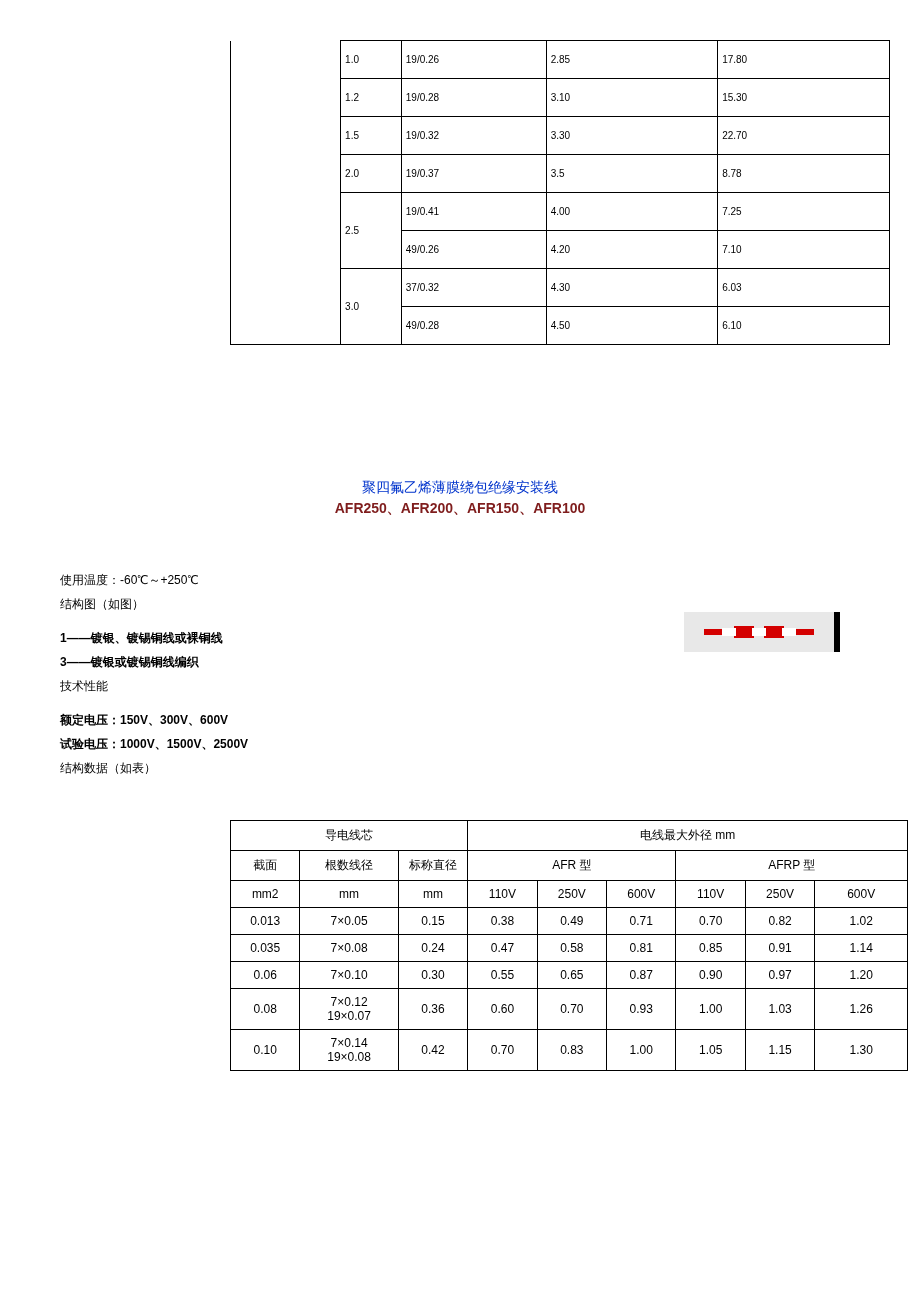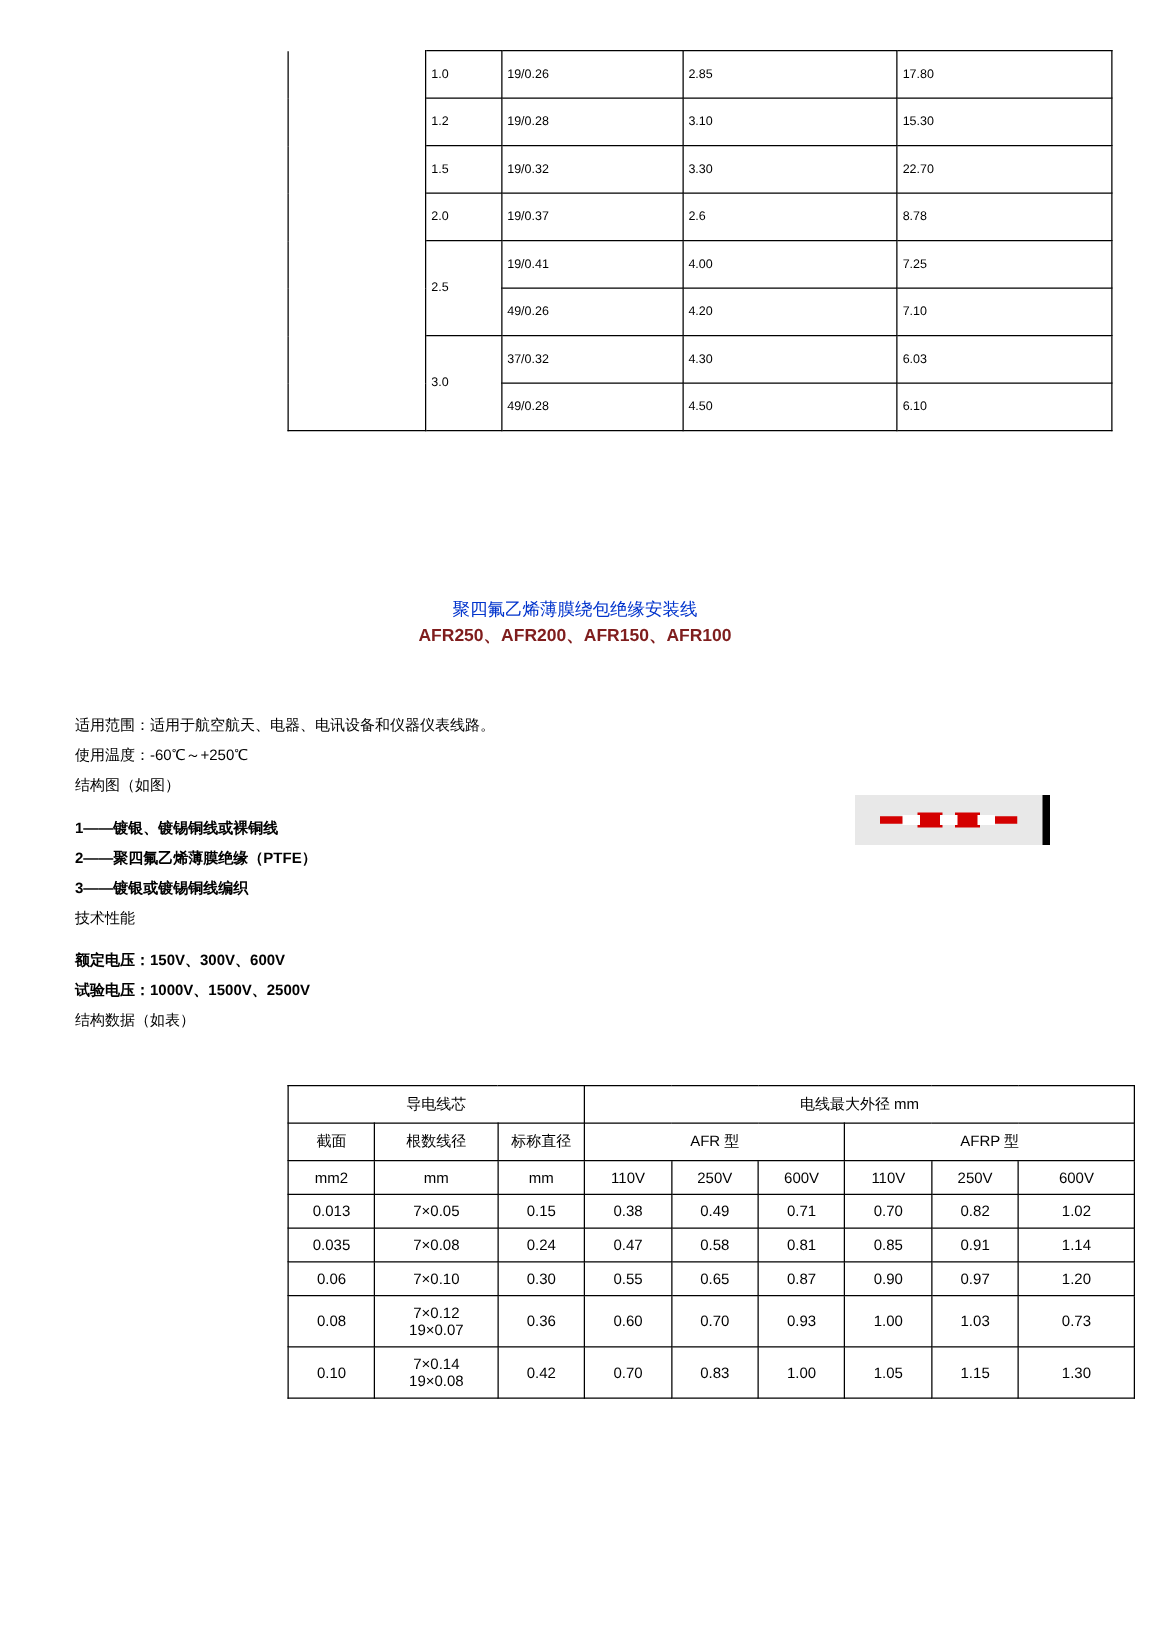--- a/index.html
+++ b/index.html
@@ -121,21 +121,21 @@
   </tr>
   <tr>
     <td>1.5</td>
     <td>19/0.32</td>
     <td>3.30</td>
     <td>22.70</td>
   </tr>
   <tr>
     <td>2.0</td>
     <td>19/0.37</td>
-    <td>2.6</td>
+    <td>3.5</td>
     <td>8.78</td>
   </tr>
   <tr>
     <td rowspan="2">2.5</td>
     <td>19/0.41</td>
     <td>4.00</td>
     <td>7.25</td>
   </tr>
   <tr>
     <td>49/0.26</td>
@@ -155,29 +155,27 @@
   </tr>
 </tbody>
   </table>
 
 <div class="title-block">
   <div class="title-line1">聚四氟乙烯薄膜绕包绝缘安装线</div>
   <div class="title-line2">AFR250、AFR200、AFR150、AFR100</div>
 </div>
 
 <div class="body-text">
-  <p>适用范围：适用于航空航天、电器、电讯设备和仪器仪表线路。</p>
   <p>使用温度：-60℃～+250℃</p>
 </div>
 
 <div class="body-text section-gap diagram-area">
   <p>结构图（如图）</p>
   <div style="height:10px"></div>
   <p class="indent">1——镀银、镀锡铜线或裸铜线</p>
-  <p class="indent">2——聚四氟乙烯薄膜绝缘（PTFE）</p>
   <p class="indent">3——镀银或镀锡铜线编织</p>
 
   <div class="diagram-box">
     <svg width="110" height="20" viewBox="0 0 110 20">
       <rect x="0" y="7" width="110" height="6" fill="#d40000"></rect>
       <rect x="30" y="4" width="20" height="12" fill="#d40000"></rect>
       <rect x="60" y="4" width="20" height="12" fill="#d40000"></rect>
       <rect x="48" y="6" width="14" height="8" fill="#ffffff"></rect>
       <rect x="18" y="6" width="14" height="8" fill="#ffffff"></rect>
       <rect x="78" y="6" width="14" height="8" fill="#ffffff"></rect>
@@ -258,21 +256,21 @@
   <tr>
     <td>0.08</td>
     <td style="white-space:pre-line">7×0.12
 19×0.07</td>
     <td>0.36</td>
     <td>0.60</td>
     <td>0.70</td>
     <td>0.93</td>
     <td>1.00</td>
     <td>1.03</td>
-    <td>0.73</td>
+    <td>1.26</td>
   </tr>
   <tr>
     <td>0.10</td>
     <td style="white-space:pre-line">7×0.14
 19×0.08</td>
     <td>0.42</td>
     <td>0.70</td>
     <td>0.83</td>
     <td>1.00</td>
     <td>1.05</td>

